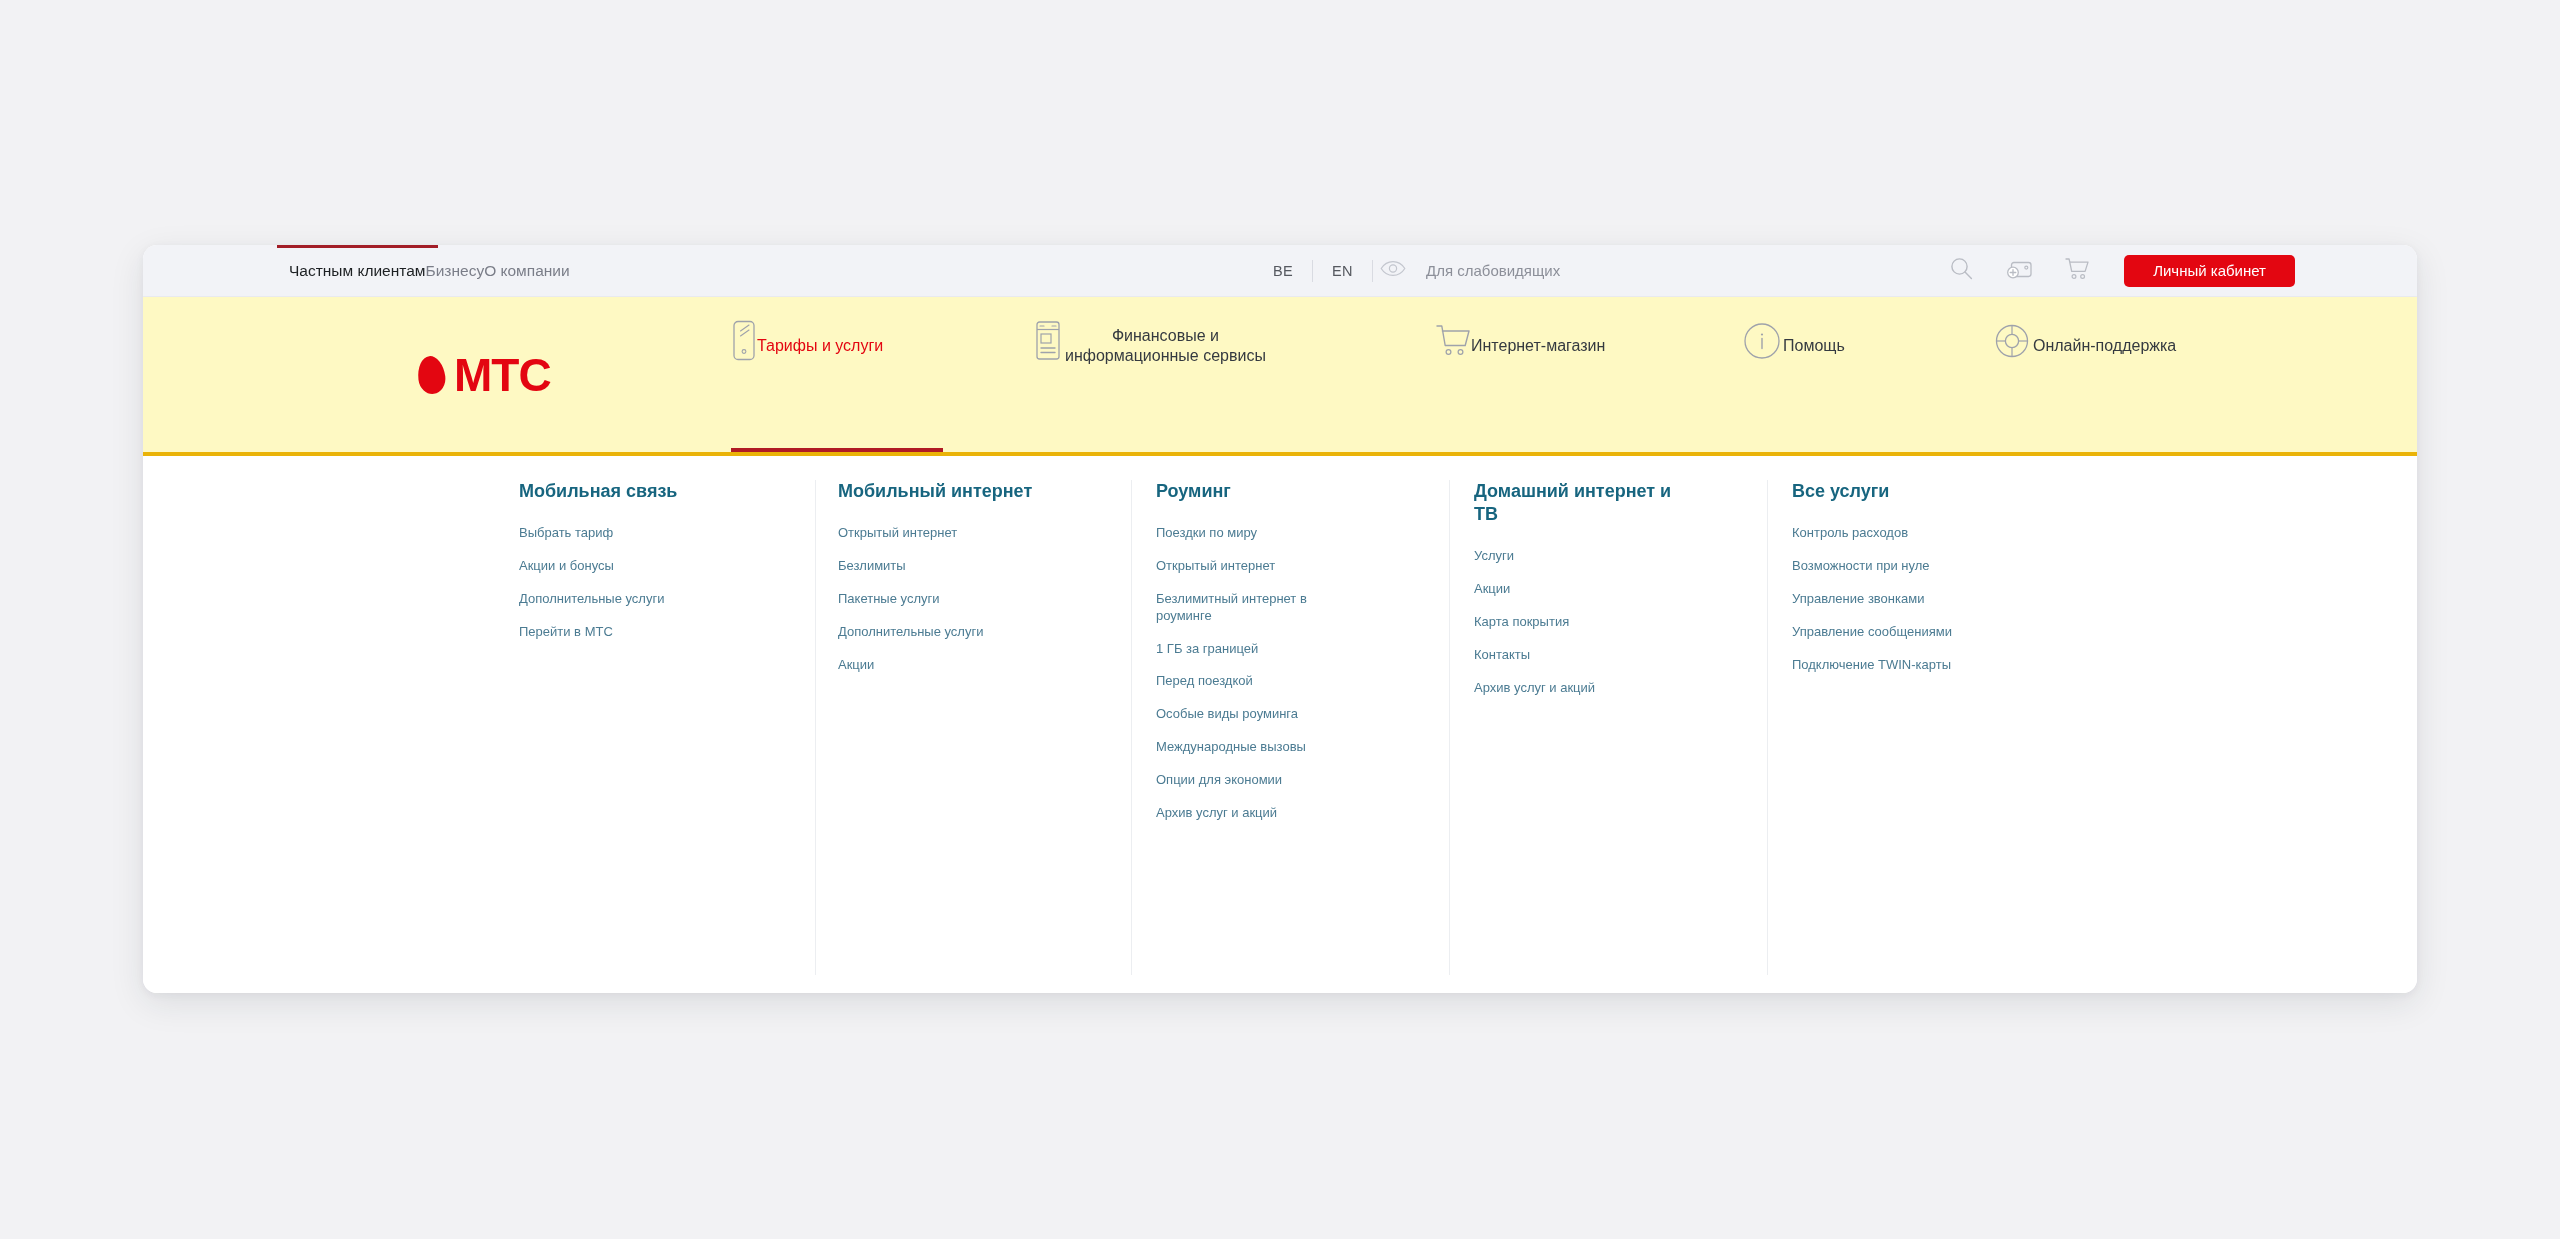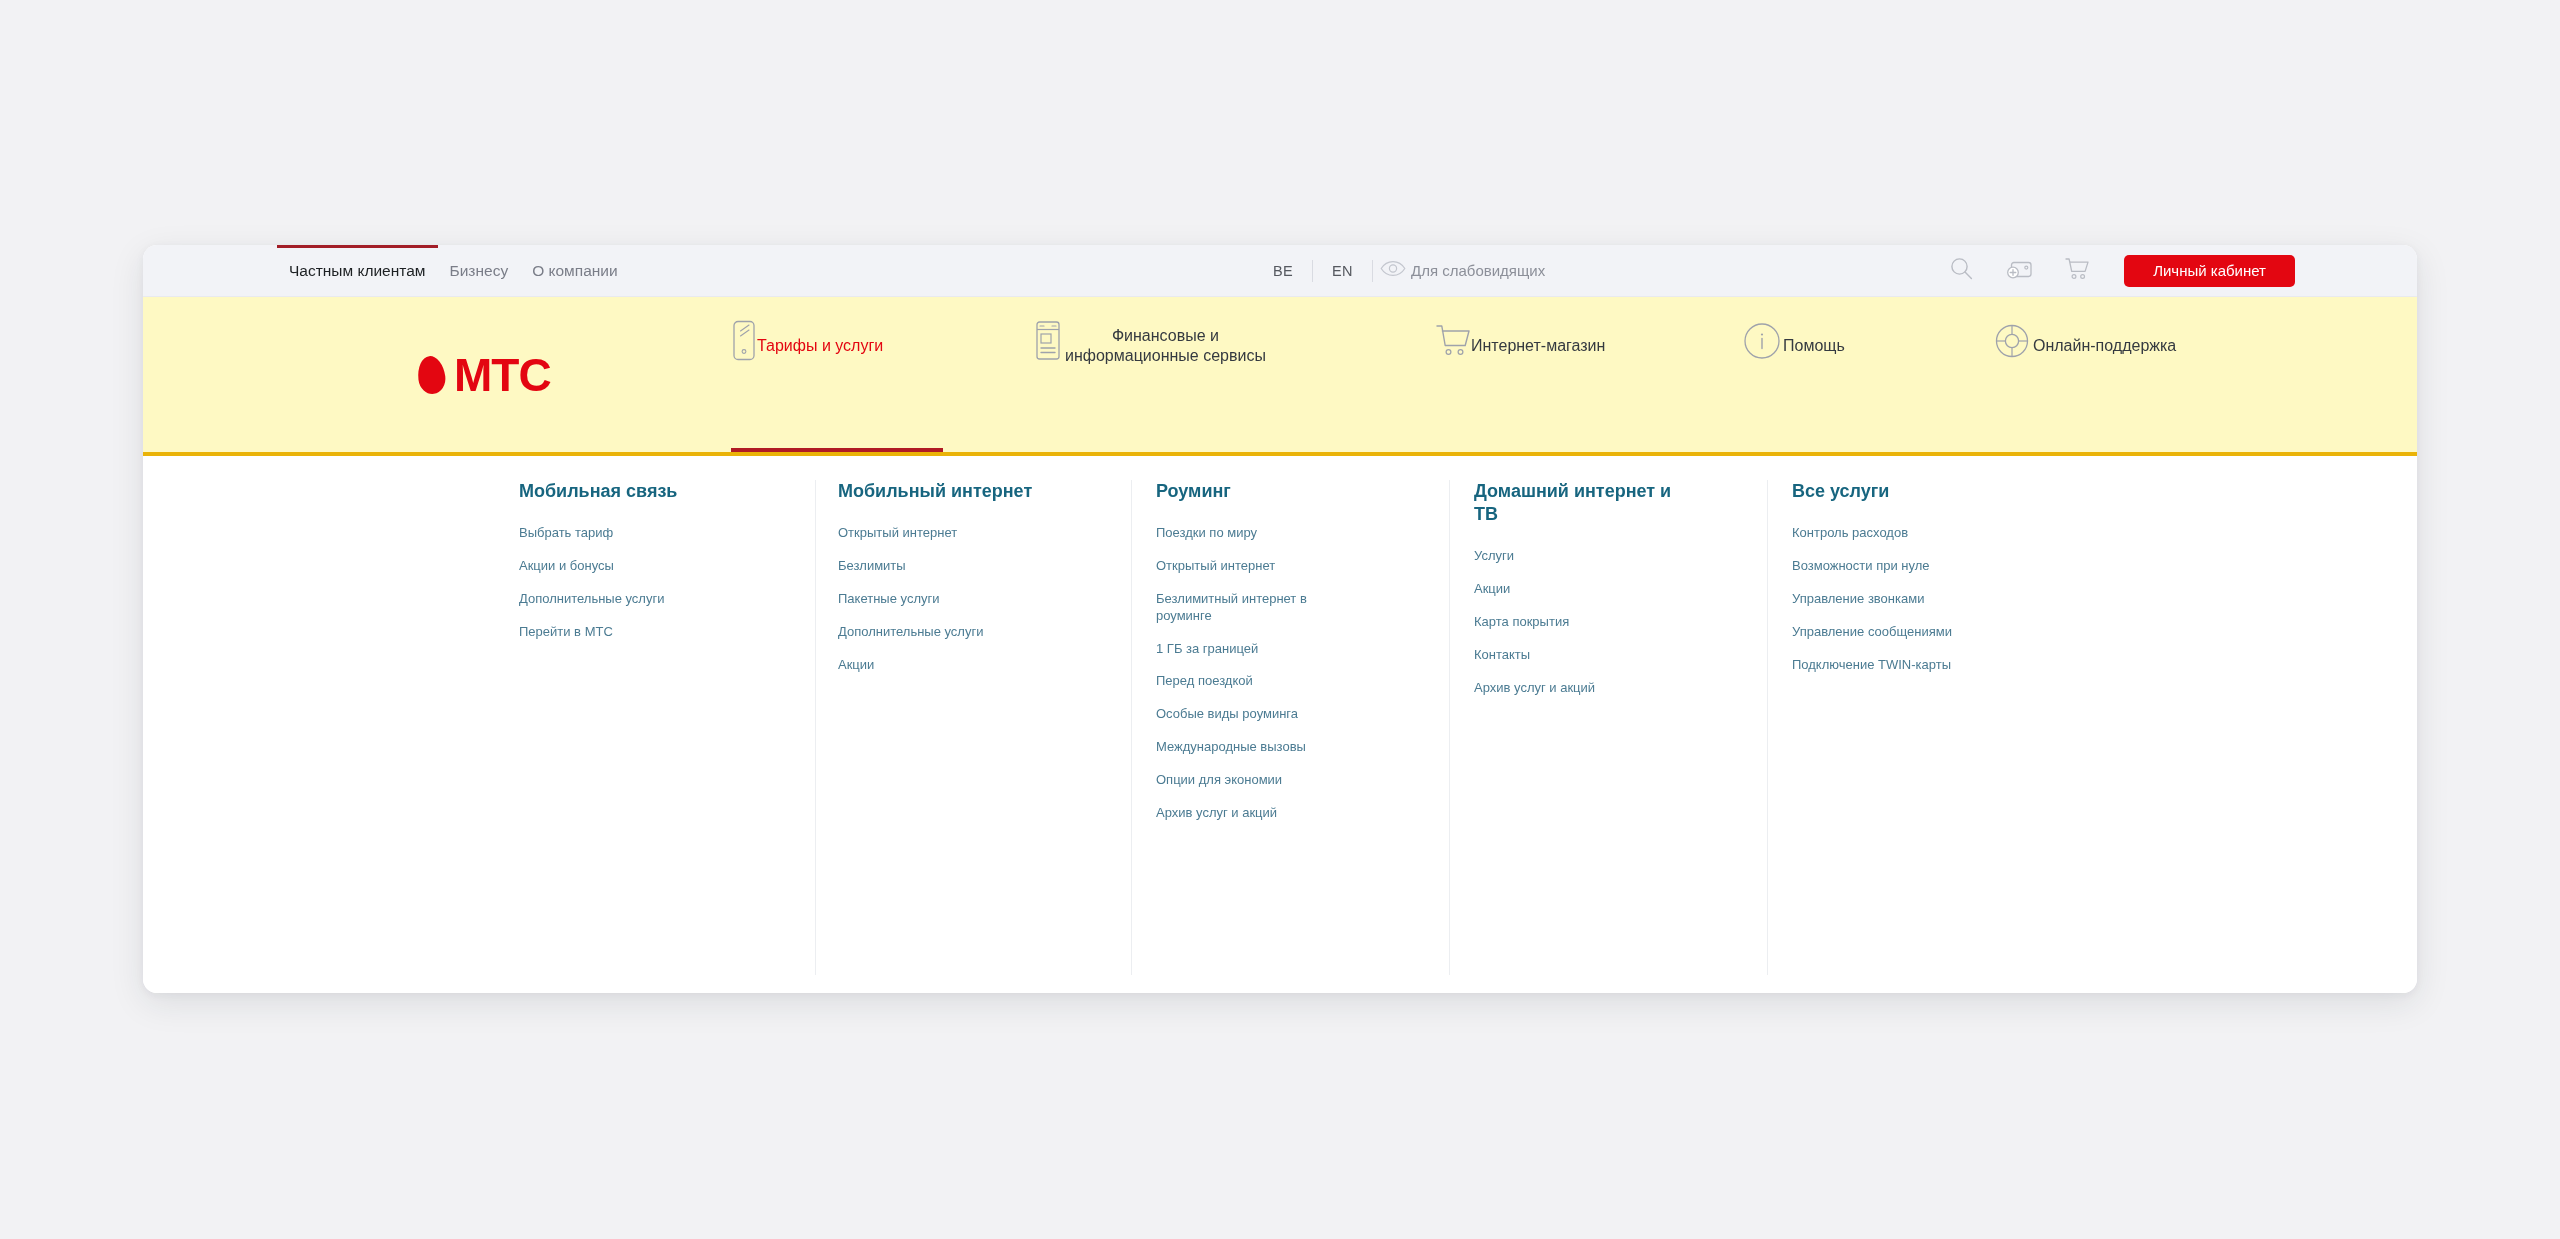--- a/index.html
+++ b/index.html
@@ -42,21 +42,20 @@
     border-bottom: 1px solid #e9eaef;
   }
 
   .util-tabs {
     position: absolute;
     left: 146px;
     top: 0;
     height: 51px;
     display: flex;
     align-items: center;
-    gap: 24px;
   }
   .util-tab {
     position: relative;
     font-size: 15.5px;
     color: #7a7d88;
     line-height: 51px;
     white-space: nowrap;
     cursor: pointer;
   }
   .util-tab.active {
@@ -93,21 +92,21 @@
     background: #d9dbe2;
   }
 
   .util-vision {
     position: absolute;
     left: 1237px;
     top: 0;
     height: 51px;
     display: flex;
     align-items: center;
-    gap: 5px;
+    gap: 20px;
     cursor: pointer;
   }
   .util-vision .vision-label {
     font-size: 15px;
     color: #8c8f99;
     white-space: nowrap;
   }
 
   .util-right {
     position: absolute;

